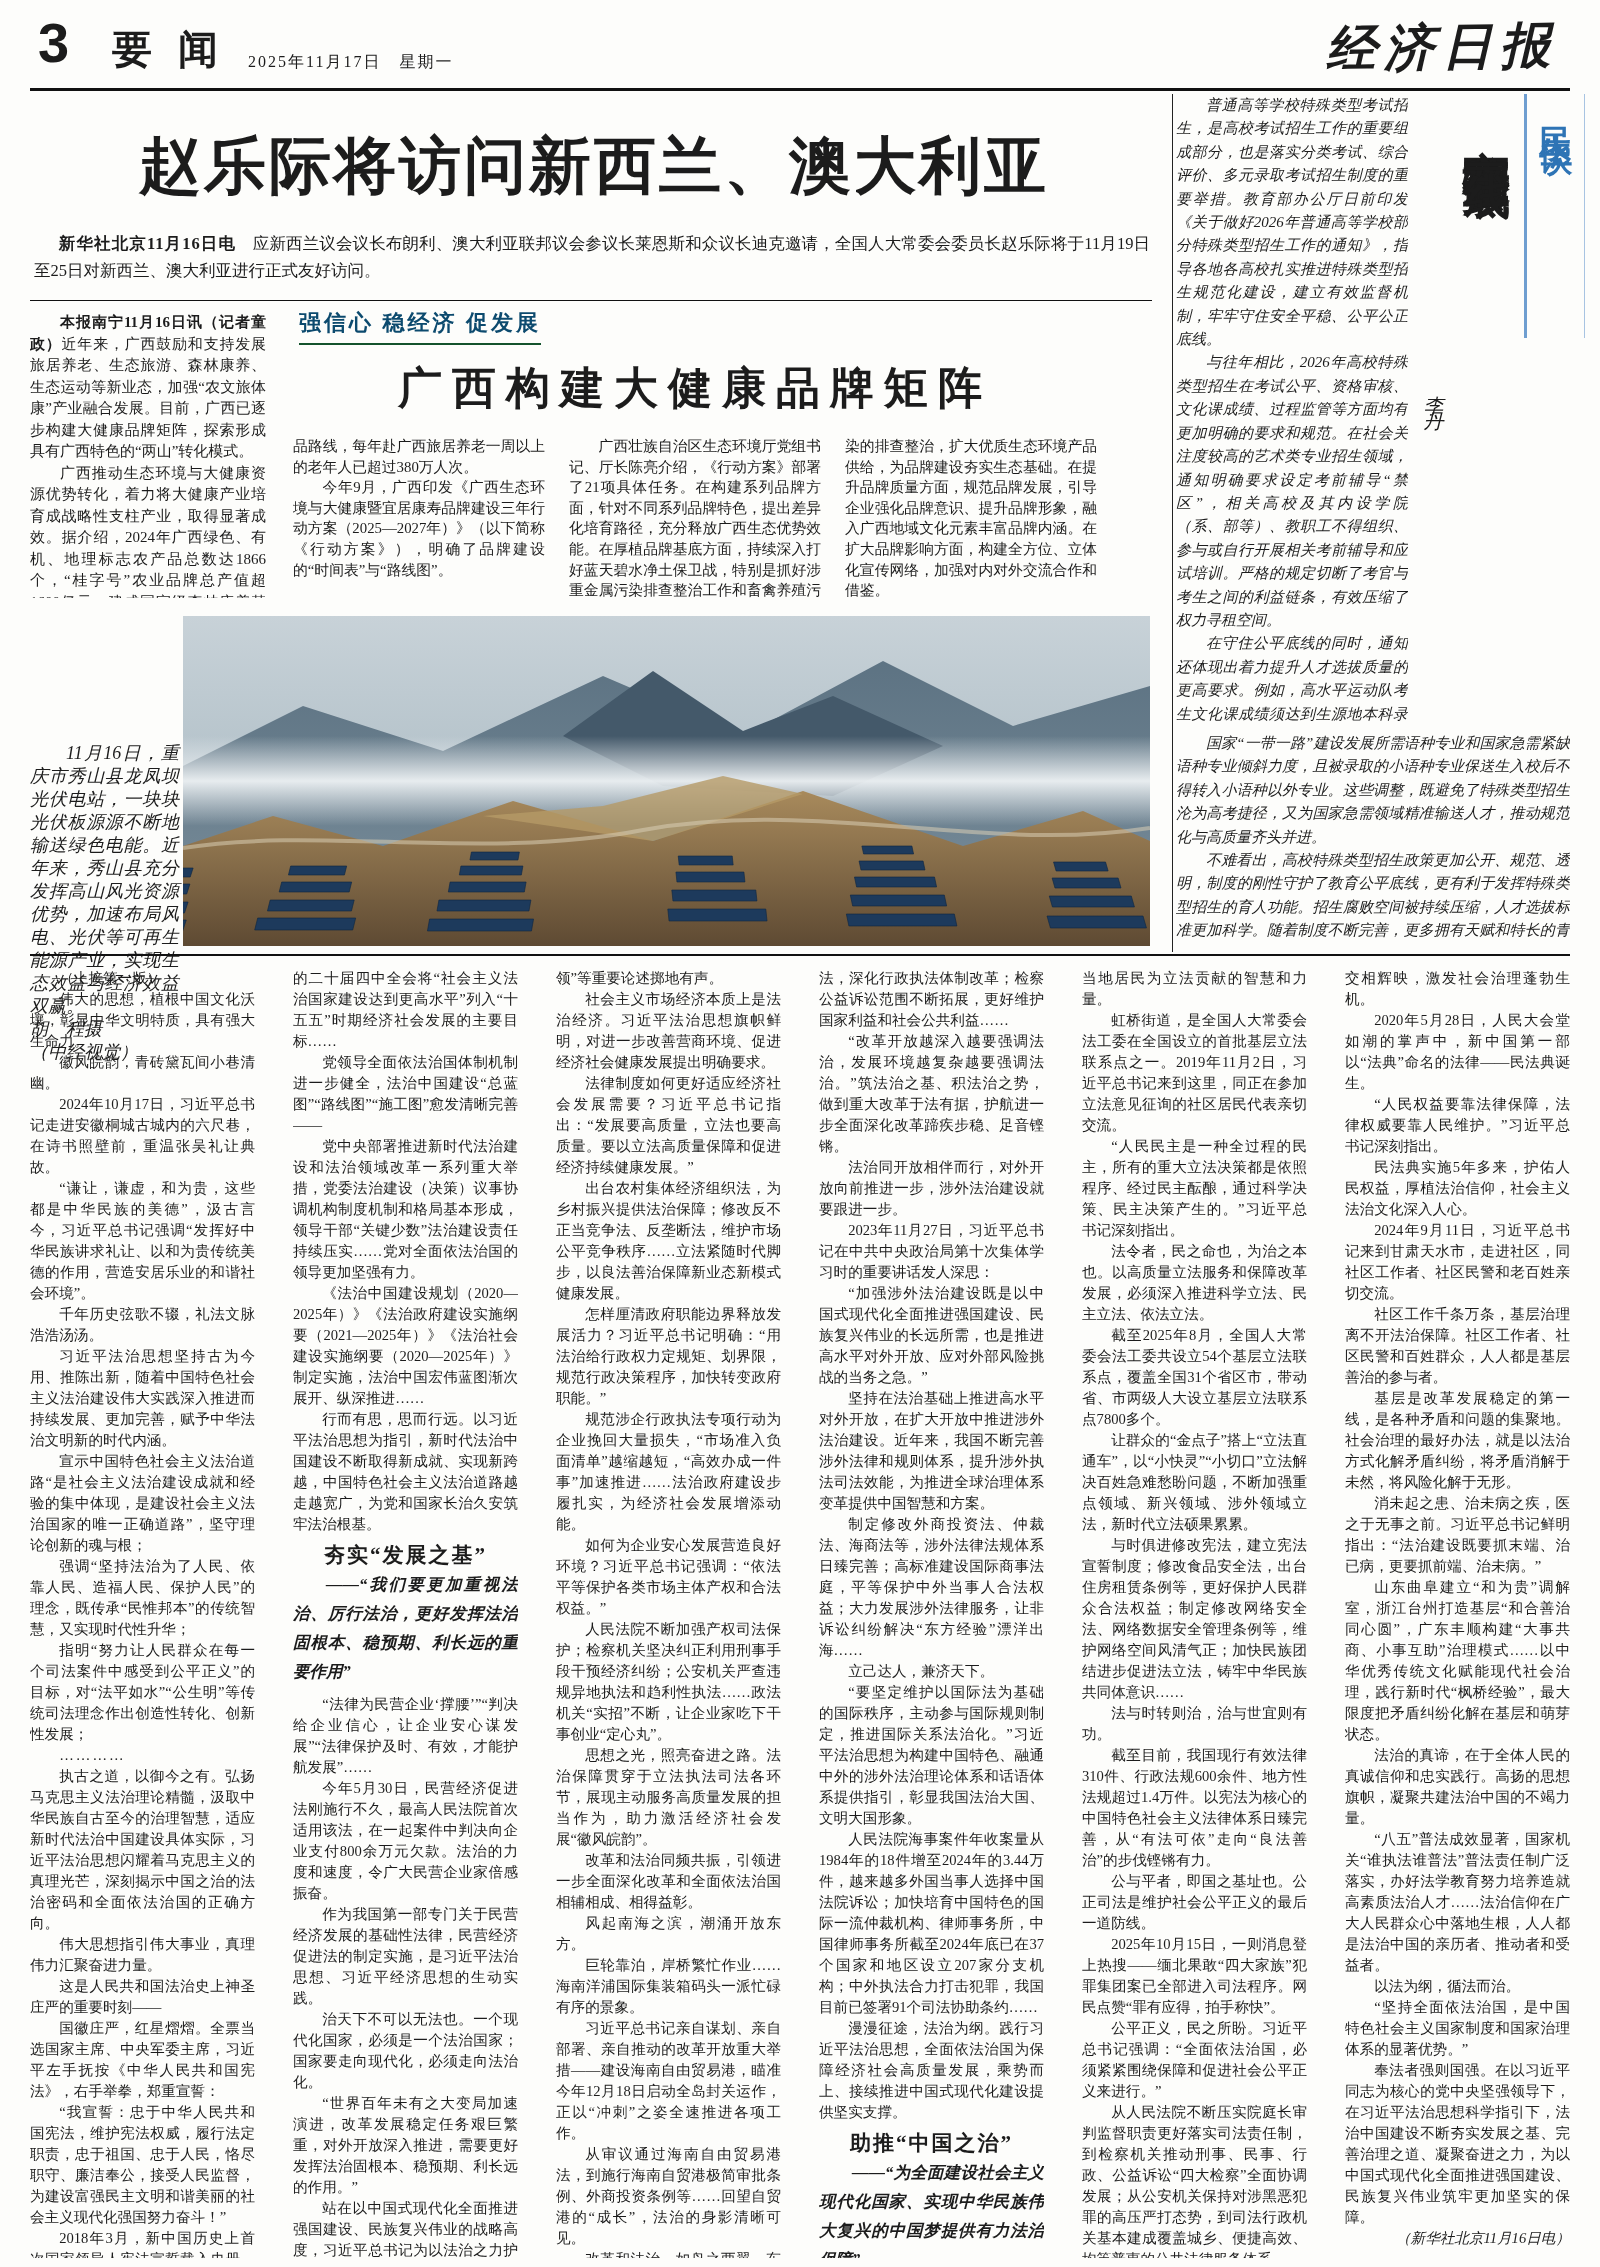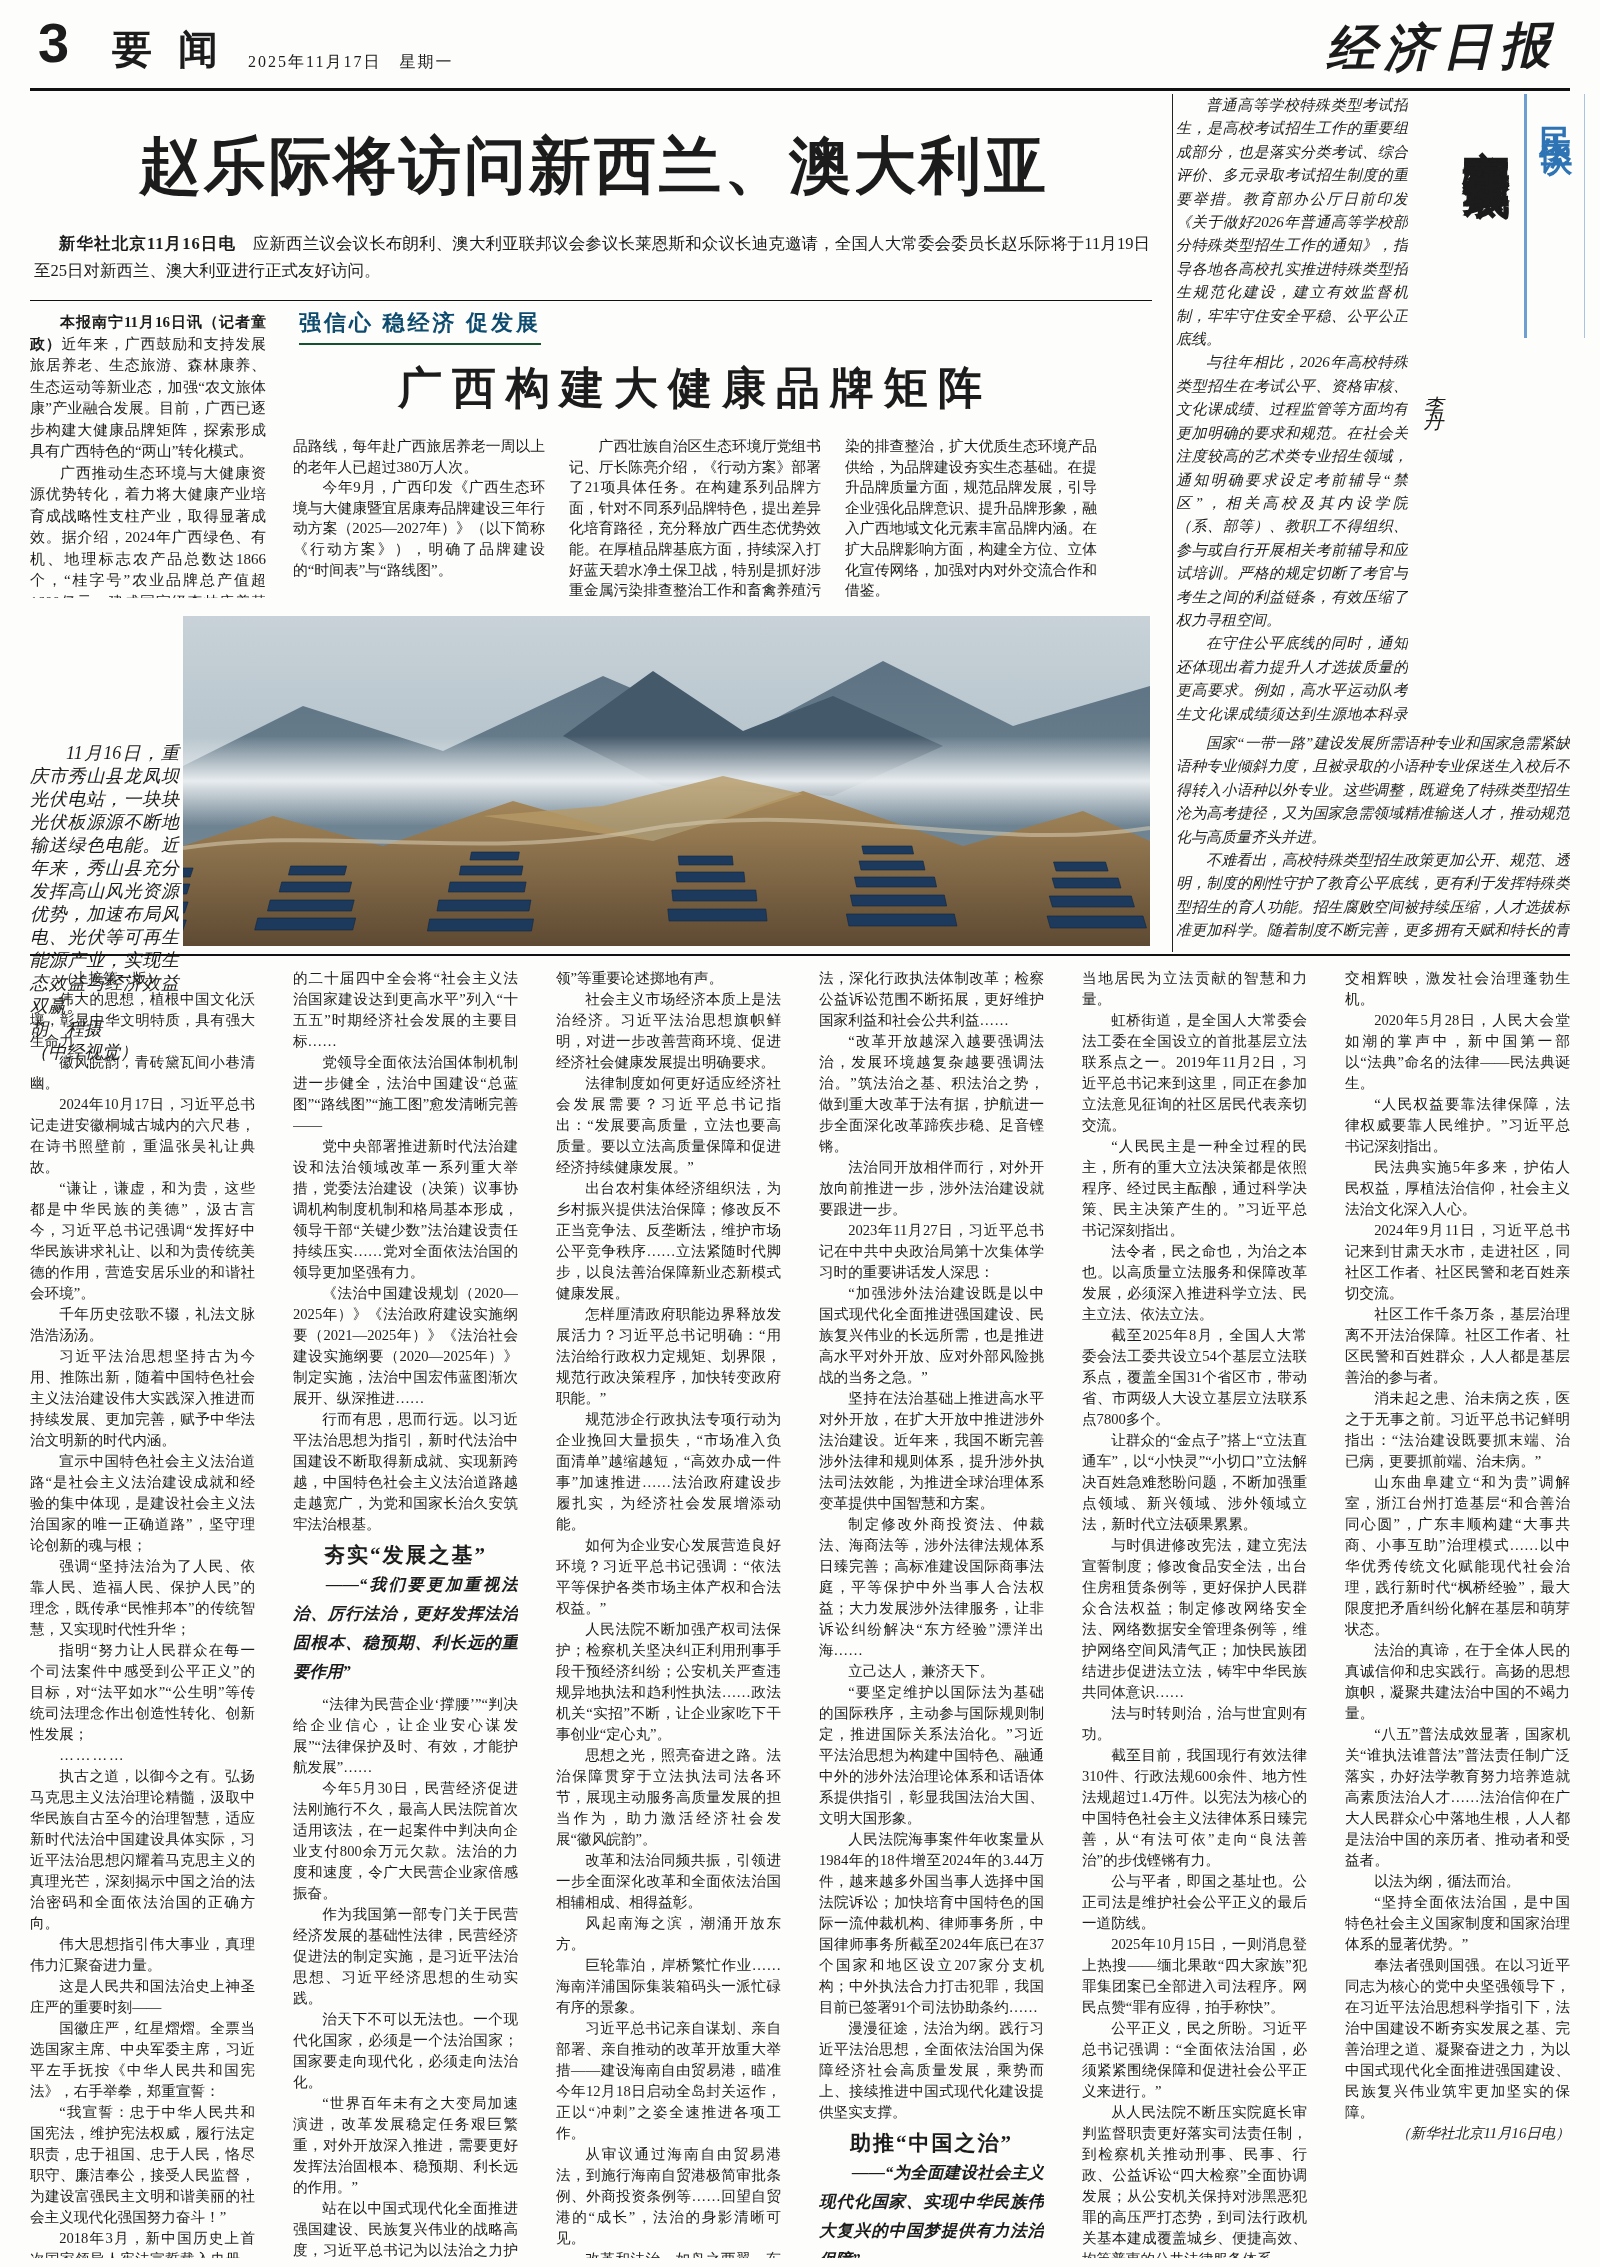--- a/index.html
+++ b/index.html
@@ -266,20 +266,21 @@
         <p class="it-p">从人民法院不断压实院庭长审判监督职责更好落实司法责任制，到检察机关推动刑事、民事、行政、公益诉讼“四大检察”全面协调发展；从公安机关保持对涉黑恶犯罪的高压严打态势，到司法行政机关基本建成覆盖城乡、便捷高效、均等普惠的公共法律服务体系……</p>
         <p class="it-p">捍卫公平正义，守护家国平安。政法机关深入落实习近平总书记关于“奋力推进政法工作现代化”的重要指示，持续深化政法改革，严惩百姓深恶痛绝的违法犯罪，让公平正义更加可触可感。</p>
       </div>
     <div class="bcol">
         <p class="it-cont">交相辉映，激发社会治理蓬勃生机。</p>
         <p class="it-p">2020年5月28日，人民大会堂如潮的掌声中，新中国第一部以“法典”命名的法律——民法典诞生。</p>
         <p class="it-p">“人民权益要靠法律保障，法律权威要靠人民维护。”习近平总书记深刻指出。</p>
         <p class="it-p">民法典实施5年多来，护佑人民权益，厚植法治信仰，社会主义法治文化深入人心。</p>
         <p class="it-p">2024年9月11日，习近平总书记来到甘肃天水市，走进社区，同社区工作者、社区民警和老百姓亲切交流。</p>
         <p class="it-p">社区工作千条万条，基层治理离不开法治保障。社区工作者、社区民警和百姓群众，人人都是基层善治的参与者。</p>
+        <p class="it-p">基层是改革发展稳定的第一线，是各种矛盾和问题的集聚地。社会治理的最好办法，就是以法治方式化解矛盾纠纷，将矛盾消解于未然，将风险化解于无形。</p>
         <p class="it-p">消未起之患、治未病之疾，医之于无事之前。习近平总书记鲜明指出：“法治建设既要抓末端、治已病，更要抓前端、治未病。”</p>
         <p class="it-p">山东曲阜建立“和为贵”调解室，浙江台州打造基层“和合善治同心圆”，广东丰顺构建“大事共商、小事互助”治理模式……以中华优秀传统文化赋能现代社会治理，践行新时代“枫桥经验”，最大限度把矛盾纠纷化解在基层和萌芽状态。</p>
         <p class="it-p">法治的真谛，在于全体人民的真诚信仰和忠实践行。高扬的思想旗帜，凝聚共建法治中国的不竭力量。</p>
         <p class="it-p">“八五”普法成效显著，国家机关“谁执法谁普法”普法责任制广泛落实，办好法学教育努力培养造就高素质法治人才……法治信仰在广大人民群众心中落地生根，人人都是法治中国的亲历者、推动者和受益者。</p>
         <p class="it-p">以法为纲，循法而治。</p>
         <p class="it-p">“坚持全面依法治国，是中国特色社会主义国家制度和国家治理体系的显著优势。”</p>
         <p class="it-p">奉法者强则国强。在以习近平同志为核心的党中央坚强领导下，在习近平法治思想科学指引下，法治中国建设不断夯实发展之基、完善治理之道、凝聚奋进之力，为以中国式现代化全面推进强国建设、民族复兴伟业筑牢更加坚实的保障。</p>
         <p class="it-credit">（新华社北京11月16日电）</p>
       </div>
   </div>

